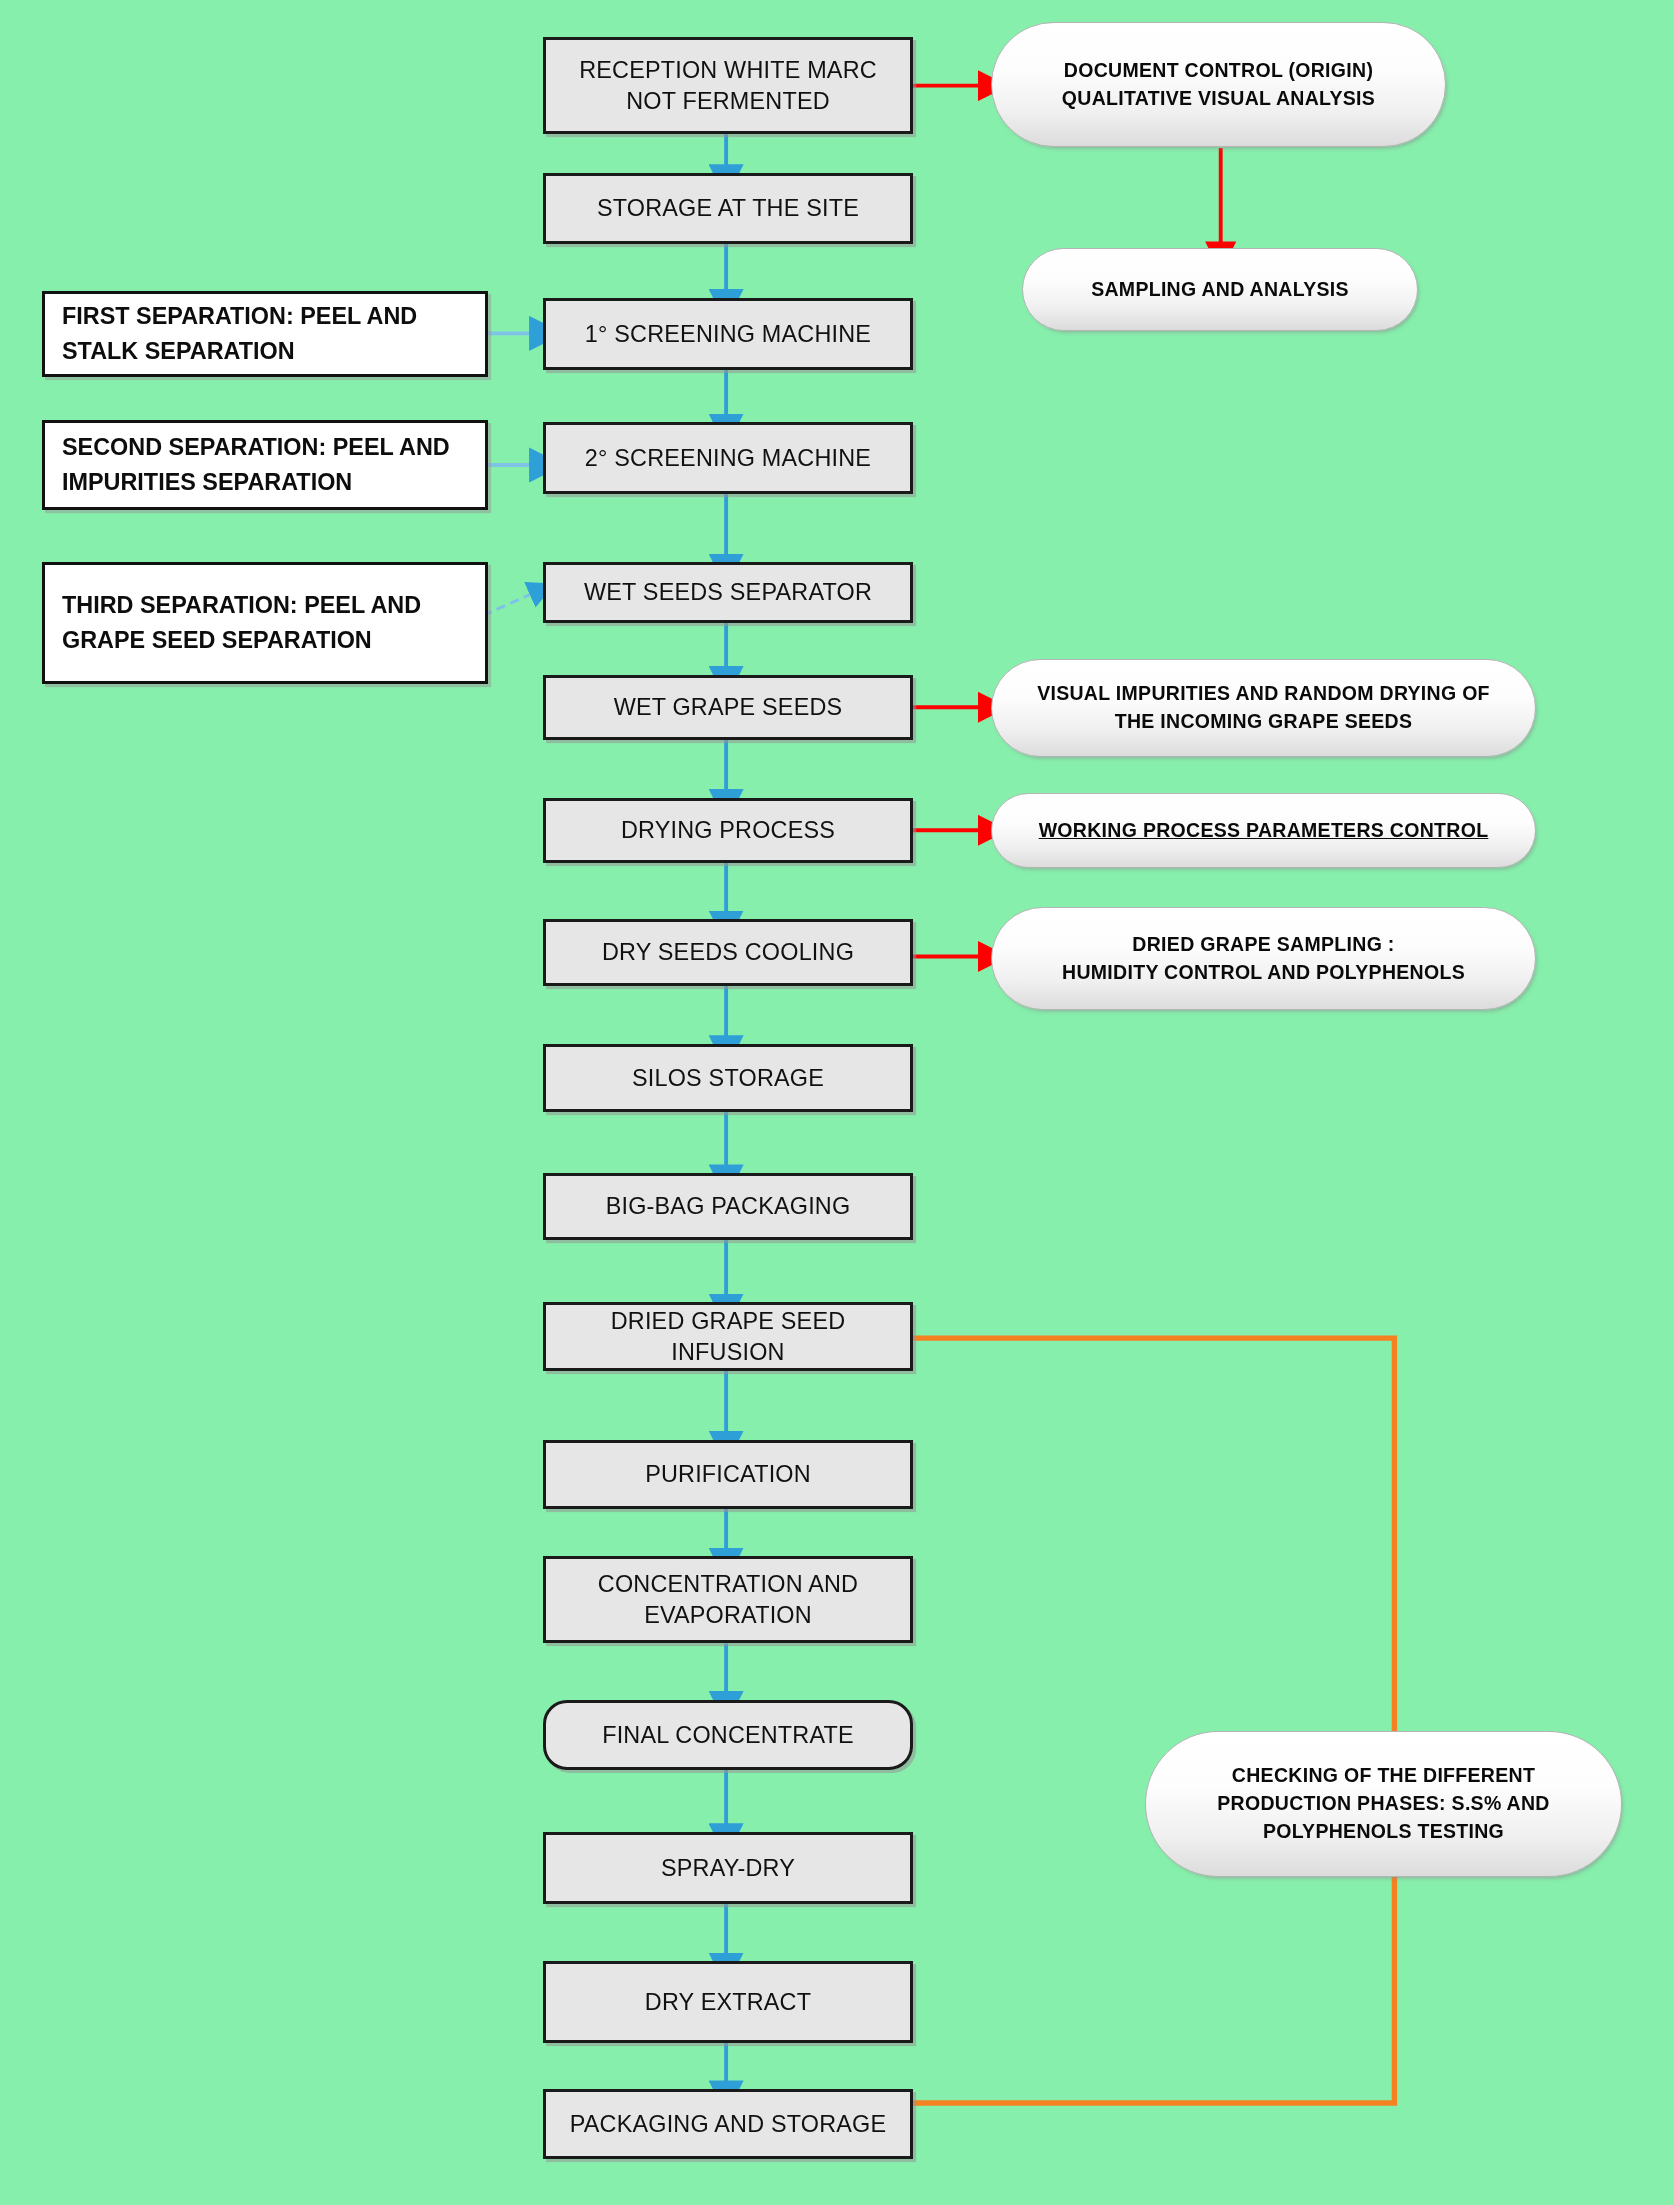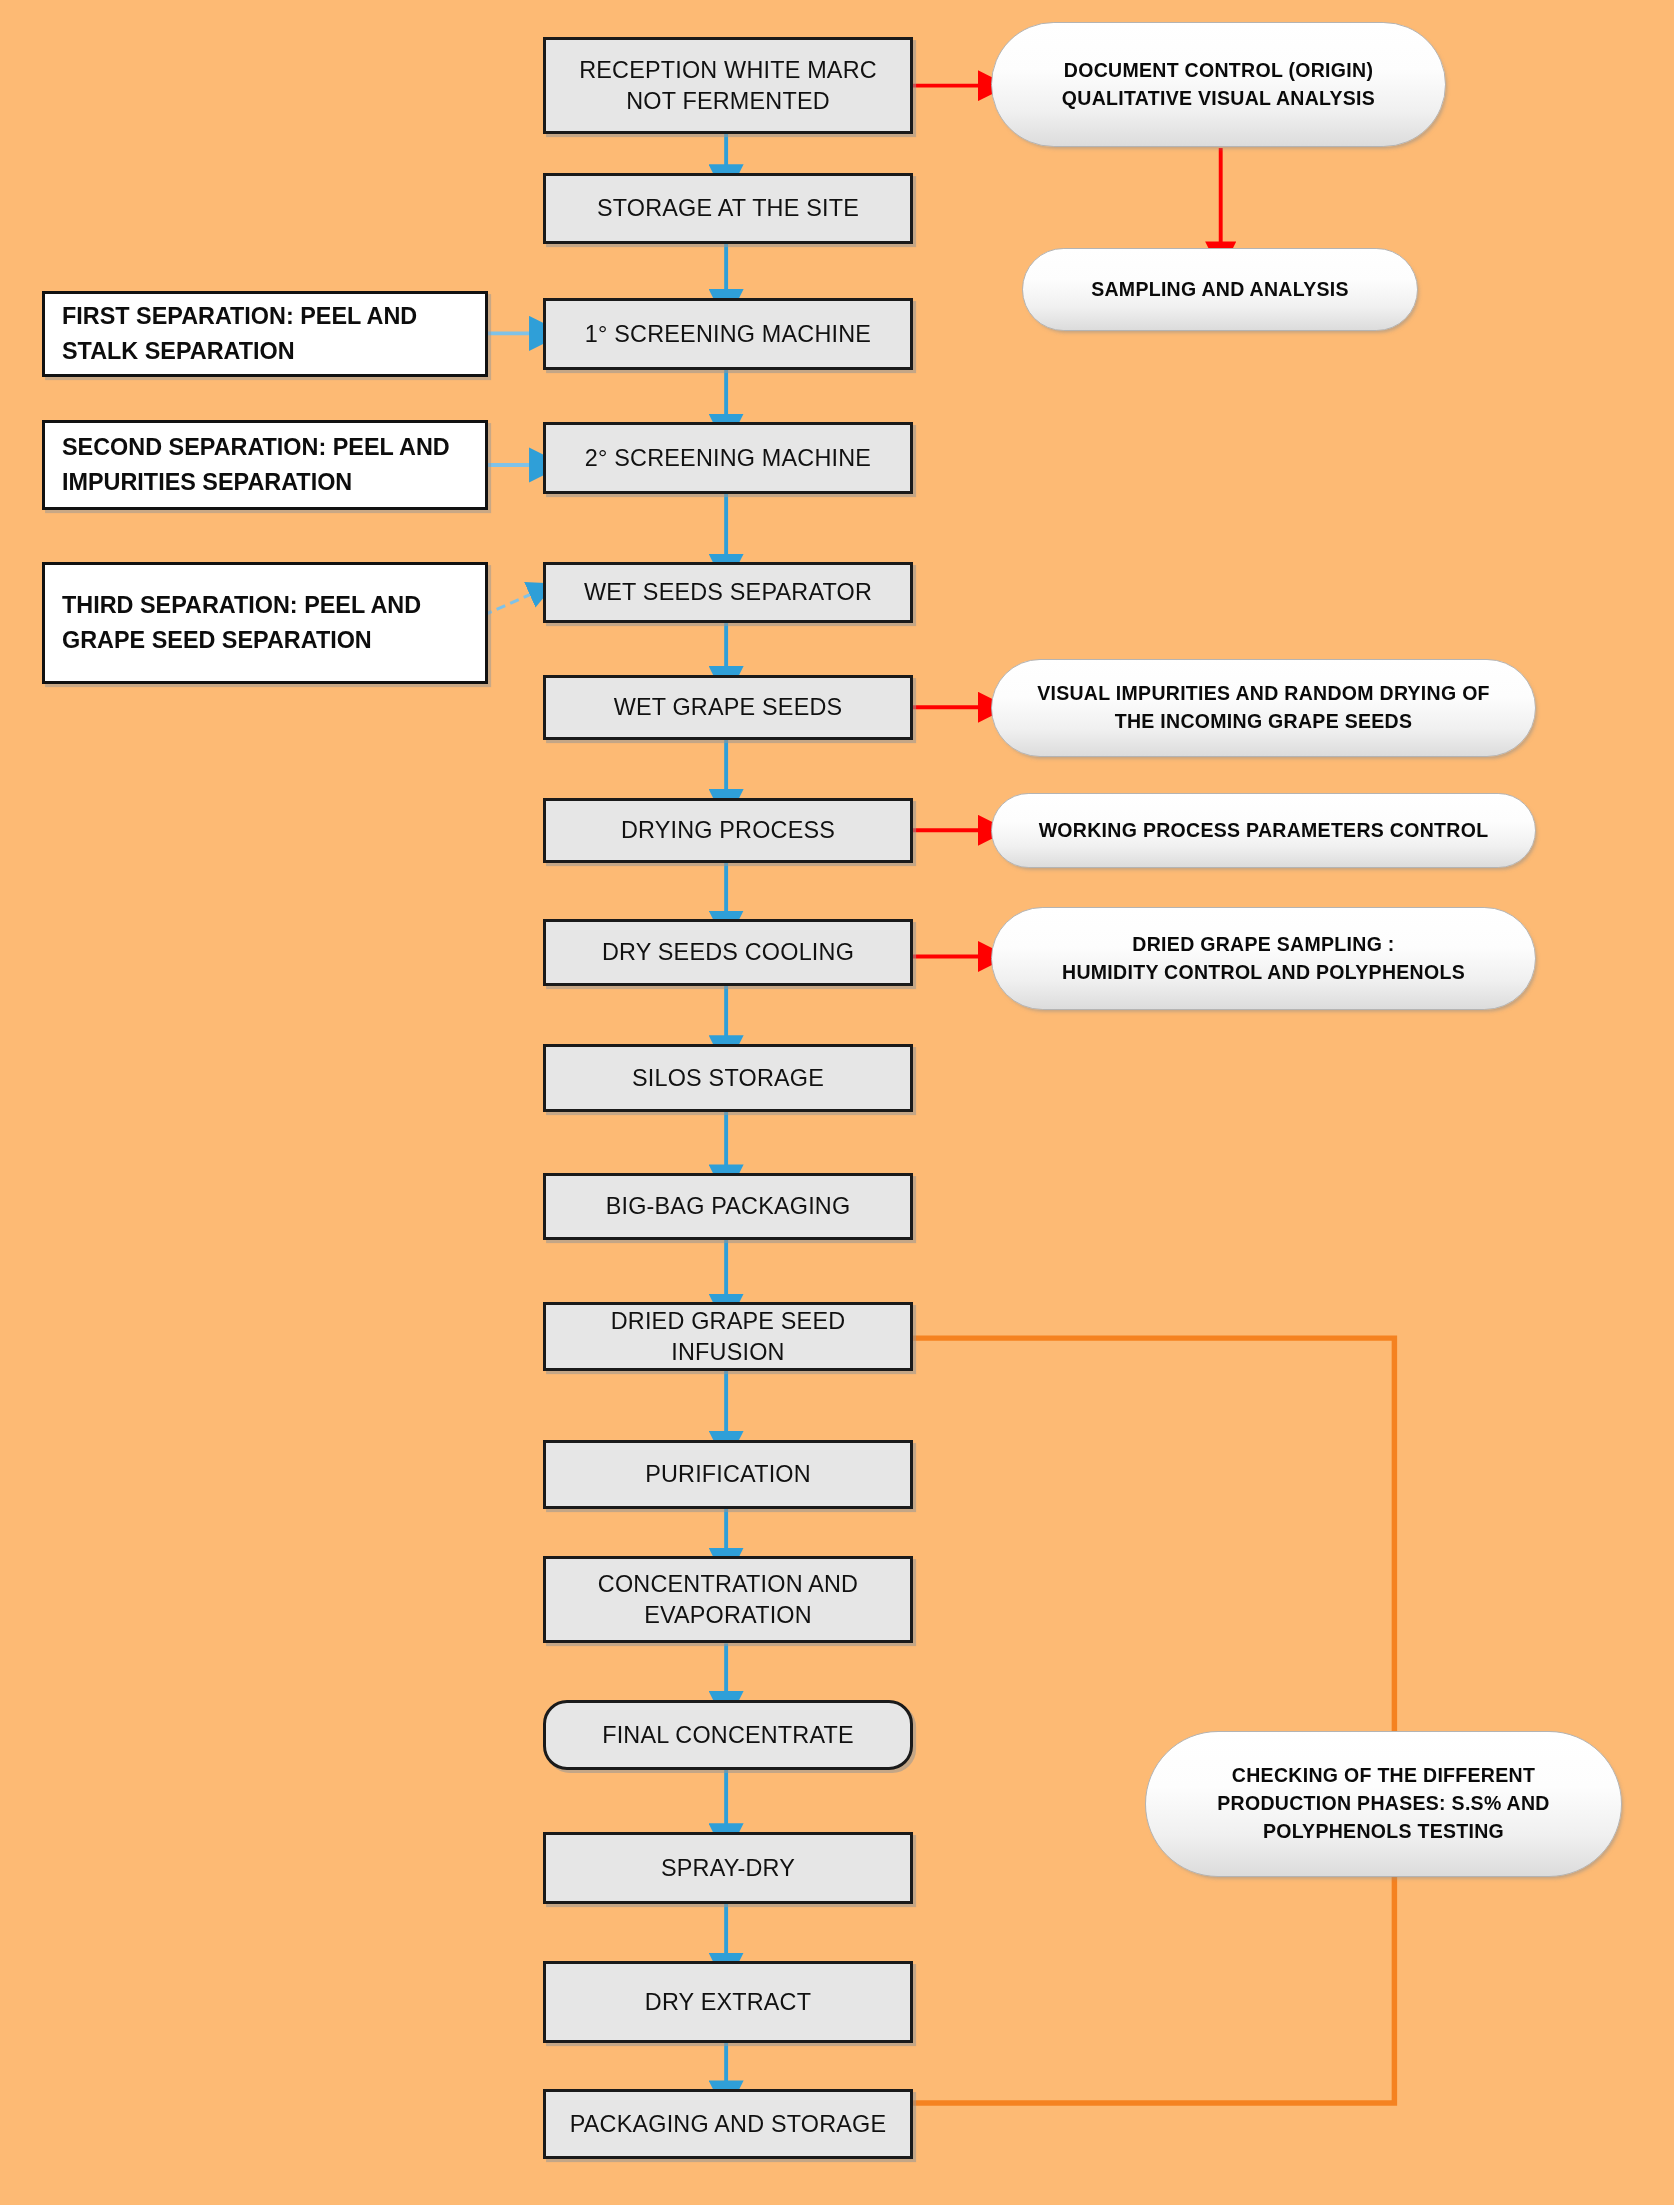--- a/index.html
+++ b/index.html
@@ -5,21 +5,21 @@
 <style>
   html,body{margin:0;padding:0;background:#ffffff;}
   body{
     font-family:"Liberation Sans","DejaVu Sans",sans-serif;
     -webkit-font-smoothing:antialiased;
   }
   #canvas{
     position:relative;
     width:1675px;
     height:2205px;
-    background:#fdba74;
+    background:#86efac;
     overflow:hidden;
   }
   svg.edges{
     position:absolute;
     left:0; top:0;
     width:1675px; height:2205px;
     pointer-events:none;
   }
 
   
@@ -243,21 +243,21 @@
     </span>
   </div>
 
   <div class="qc" style="left:991px; top:659px; width:545px; height:98px;">
     <span>
       <span class="l">VISUAL  IMPURITIES  AND  RANDOM DRYING  OF</span>
       <span class="l">THE INCOMING  GRAPE SEEDS</span>
     </span>
   </div>
 
-  <div class="qc" style="left:991px; top:793px; width:545px; height:75px;">
+  <div class="qc" style="left:991px; top:793px; width:545px; height:75px;text-decoration:underline;">
     <span>
       <span class="l">WORKING  PROCESS  PARAMETERS   CONTROL</span>
     </span>
   </div>
 
   <div class="qc" style="left:991px; top:907px; width:545px; height:103px;">
     <span>
       <span class="l">DRIED GRAPE SAMPLING :</span>
       <span class="l">HUMIDITY  CONTROL AND POLYPHENOLS</span>
     </span>

